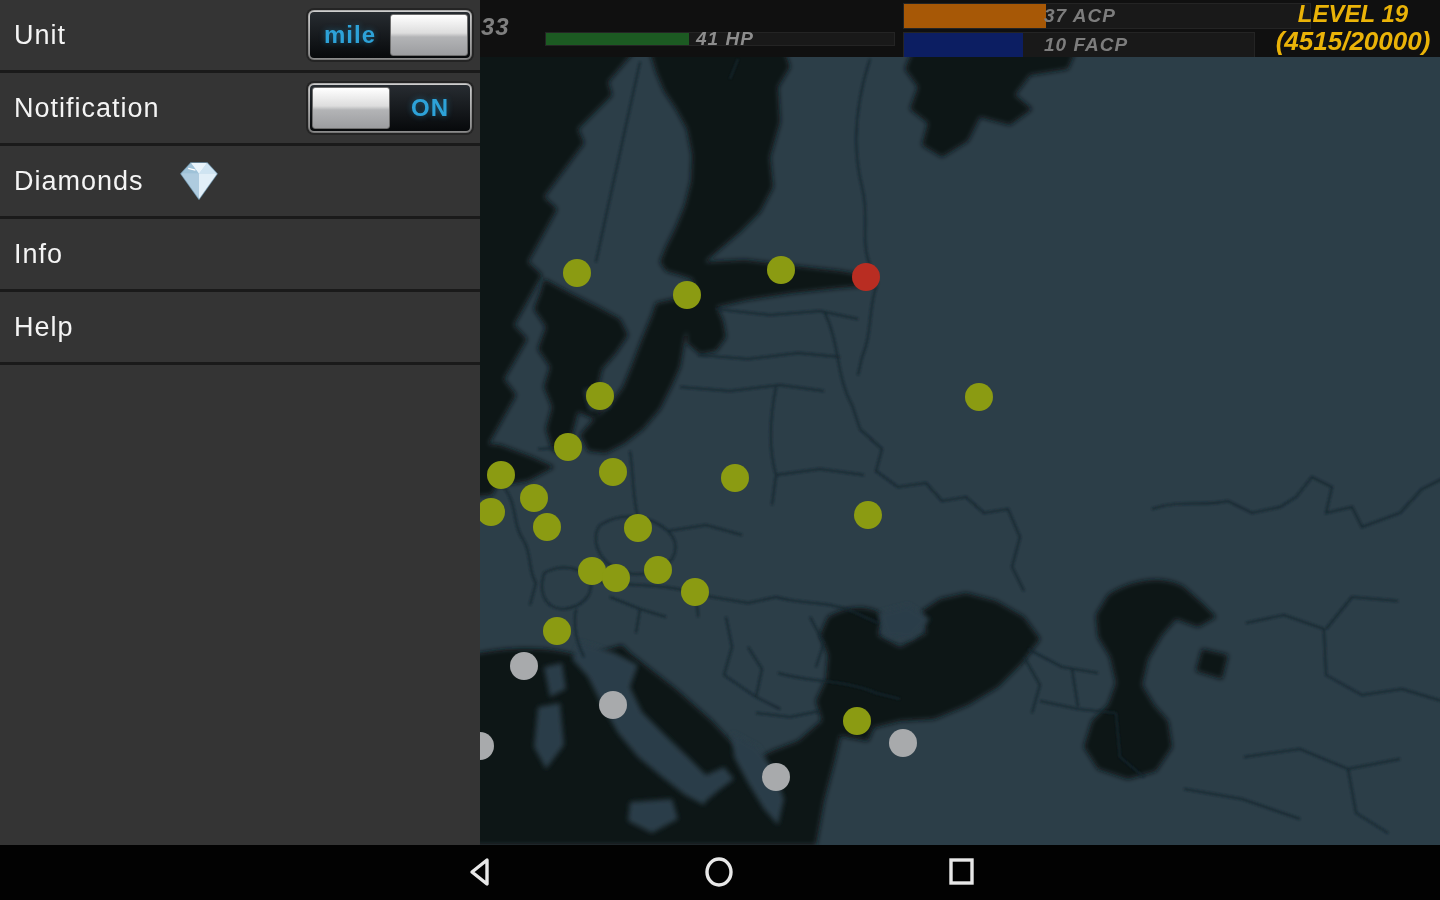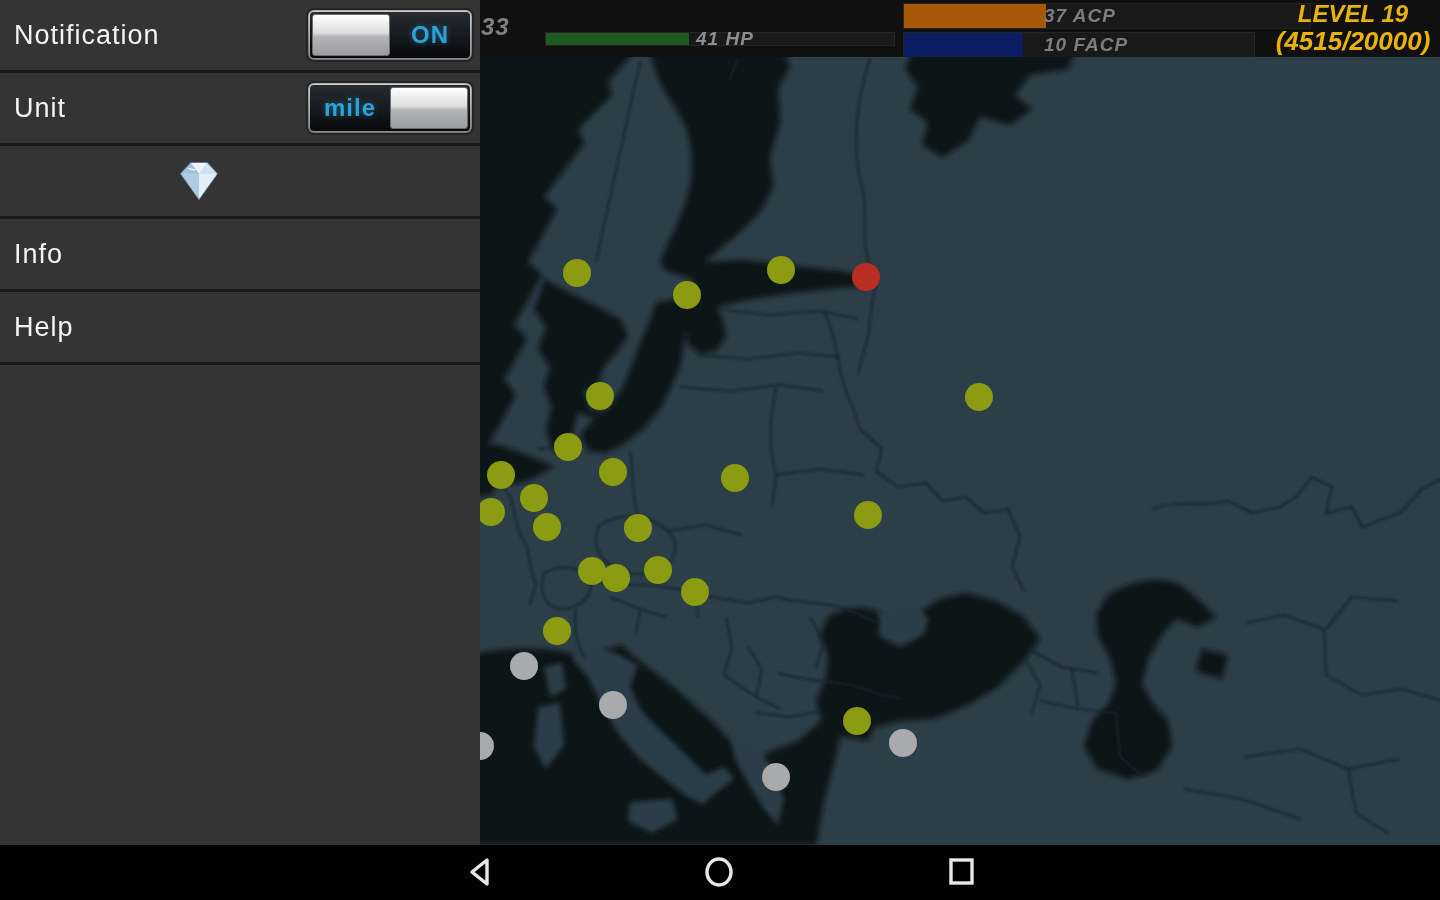--- a/index.html
+++ b/index.html
@@ -200,40 +200,41 @@
         <circle cx="133" cy="648" r="14" fill="#a8aaac"></circle>
         <circle cx="0" cy="689" r="14" fill="#a8aaac"></circle>
         <circle cx="296" cy="720" r="14" fill="#a8aaac"></circle>
         <circle cx="423" cy="686" r="14" fill="#a8aaac"></circle>
       </g>
   </svg>
 
   <div id="sidebar">
 
     <div class="menu-row">
+      <div class="menu-label">Unit</div>
+      <div class="toggle">
+        <div class="toggle-track">
+          <div class="toggle-label left">mile</div>
+          <div class="knob right"></div>
+        </div>
+      </div>
+    </div>
+
+    <div class="menu-row">
       <div class="menu-label">Notification</div>
       <div class="toggle">
         <div class="toggle-track">
           <div class="knob left"></div>
           <div class="toggle-label right">ON</div>
         </div>
       </div>
     </div>
 
     <div class="menu-row">
-      <div class="menu-label">Unit</div>
-      <div class="toggle">
-        <div class="toggle-track">
-          <div class="toggle-label left">mile</div>
-          <div class="knob right"></div>
-        </div>
-      </div>
-    </div>
-
-    <div class="menu-row">
+      <div class="menu-label">Diamonds</div>
       <svg id="diamond-icon" width="54" height="46" viewBox="0 0 60 50">
         <polygon points="10,17 21,5 39,5 50,17 30,45" fill="#bcd6e8" stroke="#7093a9" stroke-width="1.5"></polygon>
         <polygon points="21,5 39,5 30,17" fill="#e9f4fb"></polygon>
         <polygon points="10,17 21,5 30,17" fill="#9fc2d8"></polygon>
         <polygon points="39,5 50,17 30,17" fill="#cfe4f2"></polygon>
         <polygon points="10,17 30,17 30,45" fill="#aecbdf"></polygon>
         <polygon points="30,17 50,17 30,45" fill="#e2eff8"></polygon>
         <line x1="18" y1="11" x2="26" y2="13" stroke="#ffffff" stroke-width="1.4"></line>
       </svg>
     </div>

